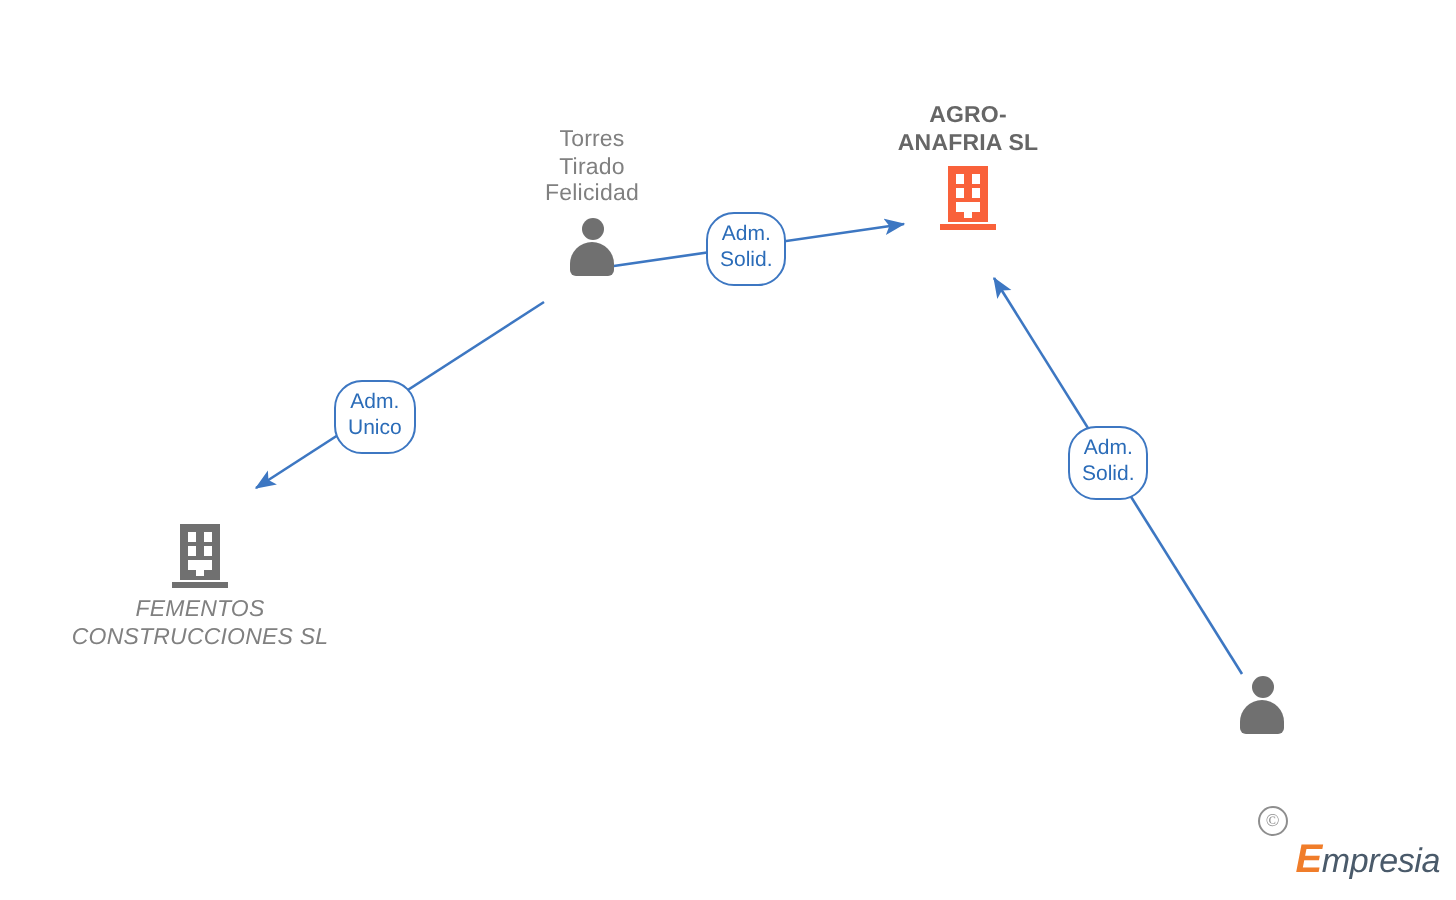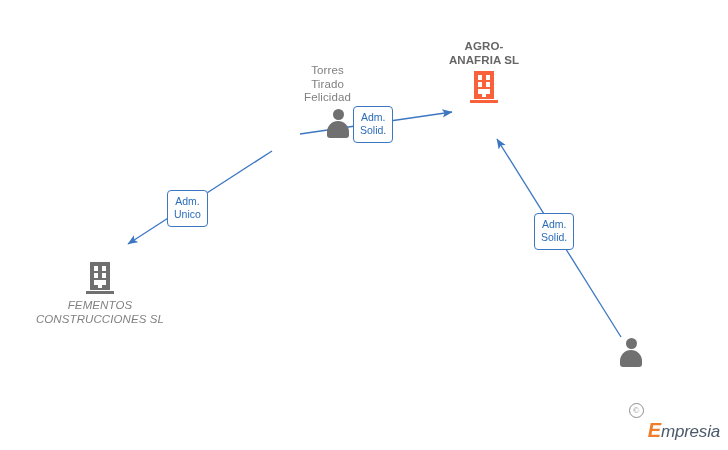--- a/index.html
+++ b/index.html
@@ -115,21 +115,21 @@
     background: currentColor;
     border-radius: 11px 11px 3px 3px;
   }
 
   
   .edge-label {
     position: absolute;
     box-sizing: border-box;
     background: #ffffff;
     border: 1px solid #3d77c2;
-    border-radius: 4px;
+    border-radius: 14px;
     color: #2b6cb8;
     font-size: 10.5px;
     line-height: 13px;
     text-align: center;
     padding: 4px 6px 5px 6px;
     white-space: pre-line;
     z-index: 5;
   }
 
   
@@ -180,37 +180,37 @@
       </marker>
     </defs>
 
     <line x1="300" y1="134" x2="452" y2="112" stroke="#3d77c2" stroke-width="1.3" marker-end="url(#arrow-head)"></line>
 
     <line x1="272" y1="151" x2="128" y2="244" stroke="#3d77c2" stroke-width="1.3" marker-end="url(#arrow-head)"></line>
 
     <line x1="621" y1="337" x2="497" y2="139" stroke="#3d77c2" stroke-width="1.3" marker-end="url(#arrow-head)"></line>
   </svg>
 
-  <div class="node" style="left:484px; top:40px;">
+  <div class="node" style="left:484px; top:52px;">
     <div class="node-label above primary">AGRO-
 ANAFRIA SL</div>
     <div class="icon-building c-orange">
       <div class="bld-body"></div>
       <div class="bld-win" style="left:8px;  top:4px;"></div>
       <div class="bld-win" style="left:16px; top:4px;"></div>
       <div class="bld-win" style="left:8px;  top:11px;"></div>
       <div class="bld-win" style="left:16px; top:11px;"></div>
       <div class="bld-win" style="left:16px; top:18px;"></div>
       <div class="bld-win" style="left:8px;  top:18px;"></div>
       <div class="bld-door"></div>
       <div class="bld-base"></div>
     </div>
   </div>
 
-  <div class="node" style="left:276px; top:64px;align-items:flex-end;">
+  <div class="node" style="left:296px; top:64px;">
     <div class="node-label above">Torres
 Tirado
 Felicidad</div>
     <div class="icon-person c-gray">
       <div class="per-head"></div>
       <div class="per-body"></div>
     </div>
   </div>
 
   <div class="node" style="left:100px; top:262px;">

